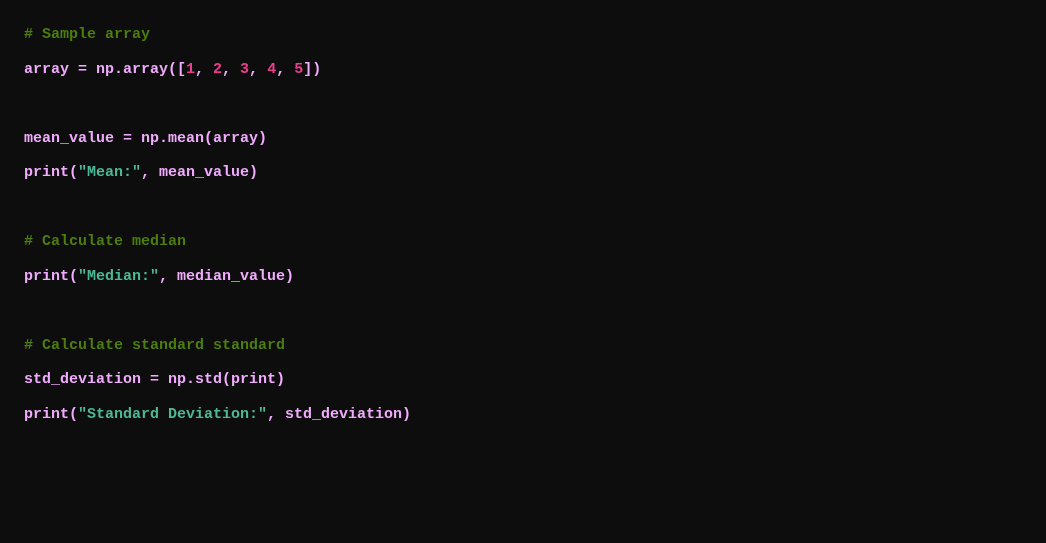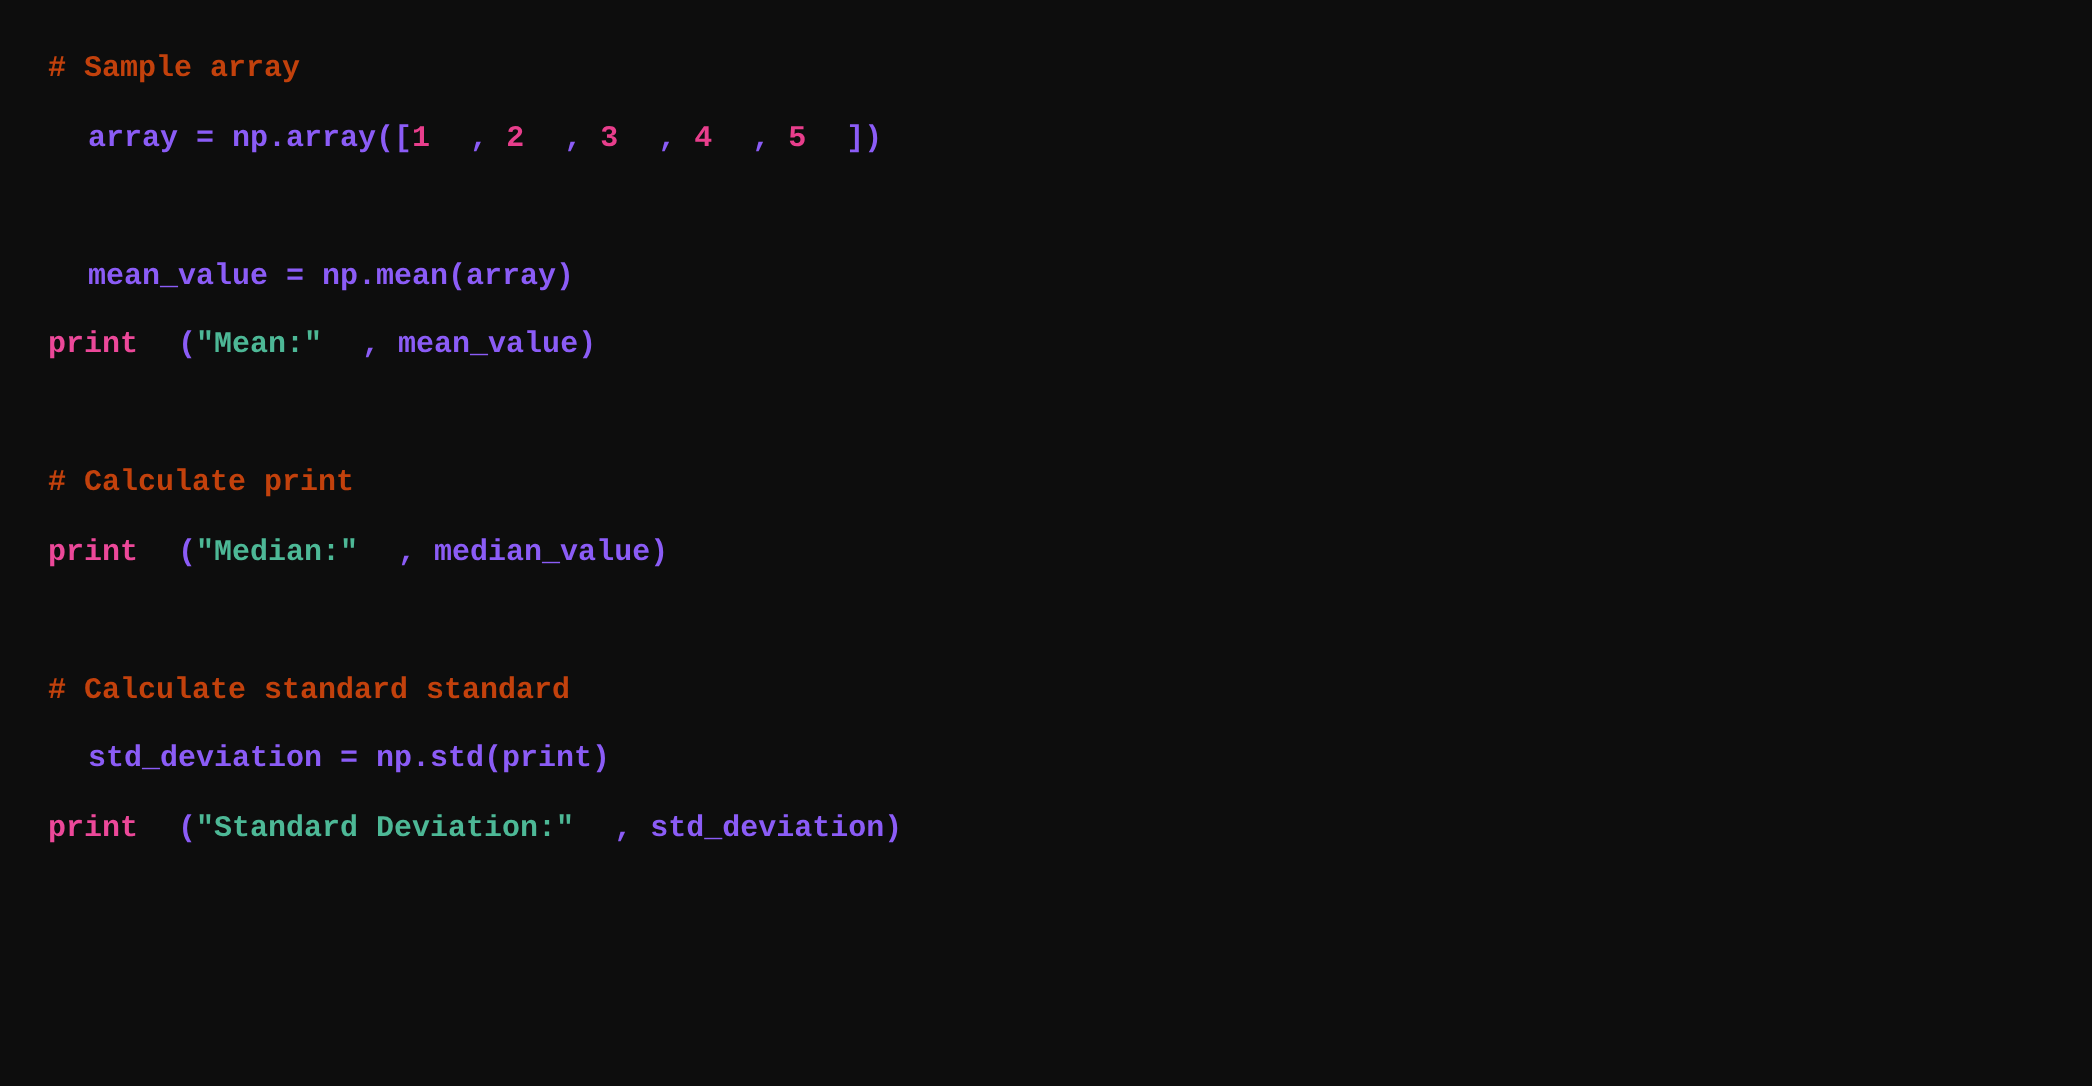--- a/index.html
+++ b/index.html
@@ -15,46 +15,45 @@
       width: 1046px;
       height: 543px;
       line-height: 2.3;
       font-weight: bold;
     }
     .code-line {
       white-space: pre;
       color: #e8e8e8;
     }
     .comment {
-      color: #c2410c;
+      color: #4d7c0f;
       font-weight: 600;
     }
     .default {
-      color: #8b5cf6;
-      margin-left: 20px;
+      color: #f0abfc;
     }
     .string {
       color: #4db896;
     }
     .number {
       color: #e83e8c;
     }
     .builtin {
-      color: #ec4899;
+      color: #f0abfc;
     }
   </style>
 </head>
 <body>
 
 <div id="code-block">
     <div class="code-line"><span class="comment"># Sample array</span></div>
     <div class="code-line"><span class="default">array = np.array([</span><span class="number">1</span><span class="default">, </span><span class="number">2</span><span class="default">, </span><span class="number">3</span><span class="default">, </span><span class="number">4</span><span class="default">, </span><span class="number">5</span><span class="default">])</span></div>
     <div class="code-line">&nbsp;</div>
     <div class="code-line"><span class="default">mean_value = np.mean(array)</span></div>
     <div class="code-line"><span class="builtin">print</span><span class="default">(</span><span class="string">"Mean:"</span><span class="default">, mean_value)</span></div>
     <div class="code-line">&nbsp;</div>
-    <div class="code-line"><span class="comment"># Calculate print</span></div>
+    <div class="code-line"><span class="comment"># Calculate median</span></div>
     <div class="code-line"><span class="builtin">print</span><span class="default">(</span><span class="string">"Median:"</span><span class="default">, median_value)</span></div>
     <div class="code-line">&nbsp;</div>
     <div class="code-line"><span class="comment"># Calculate standard standard</span></div>
     <div class="code-line"><span class="default">std_deviation = np.std(print)</span></div>
     <div class="code-line"><span class="builtin">print</span><span class="default">(</span><span class="string">"Standard Deviation:"</span><span class="default">, std_deviation)</span></div>
   </div>
 
 </body></html>

